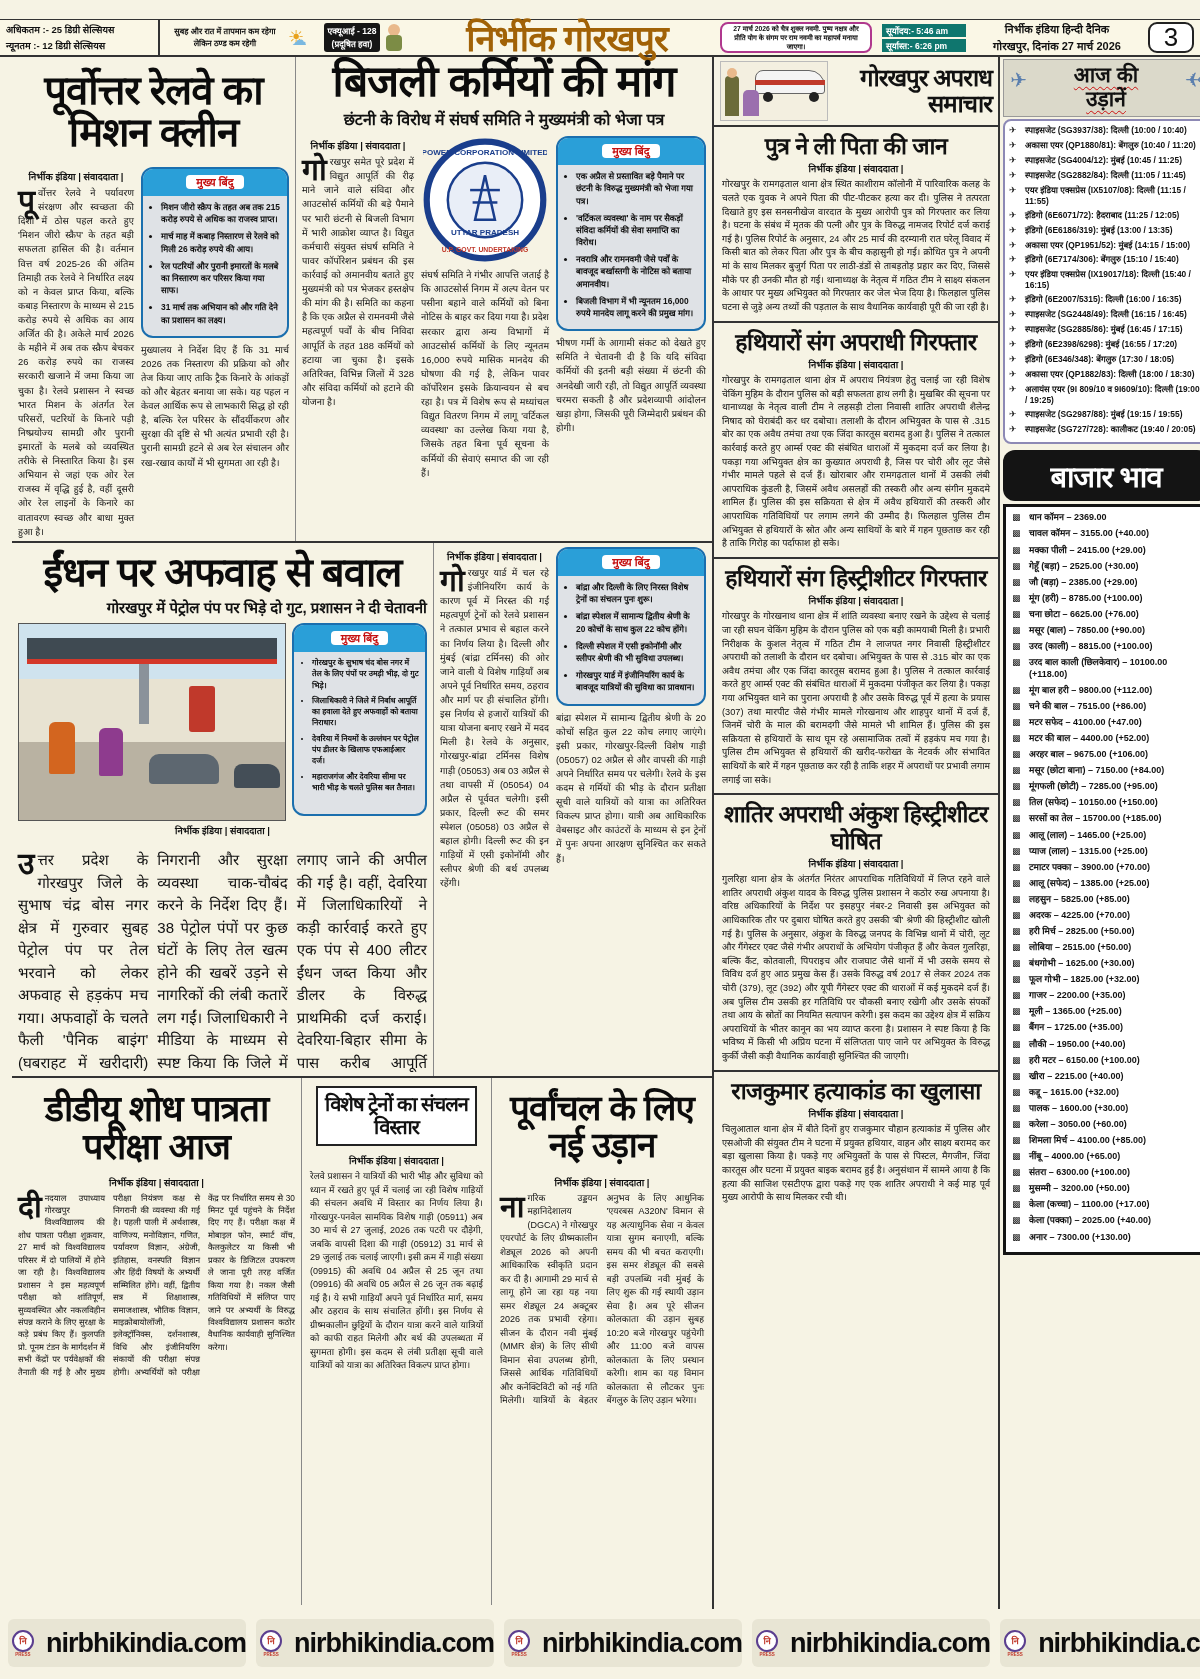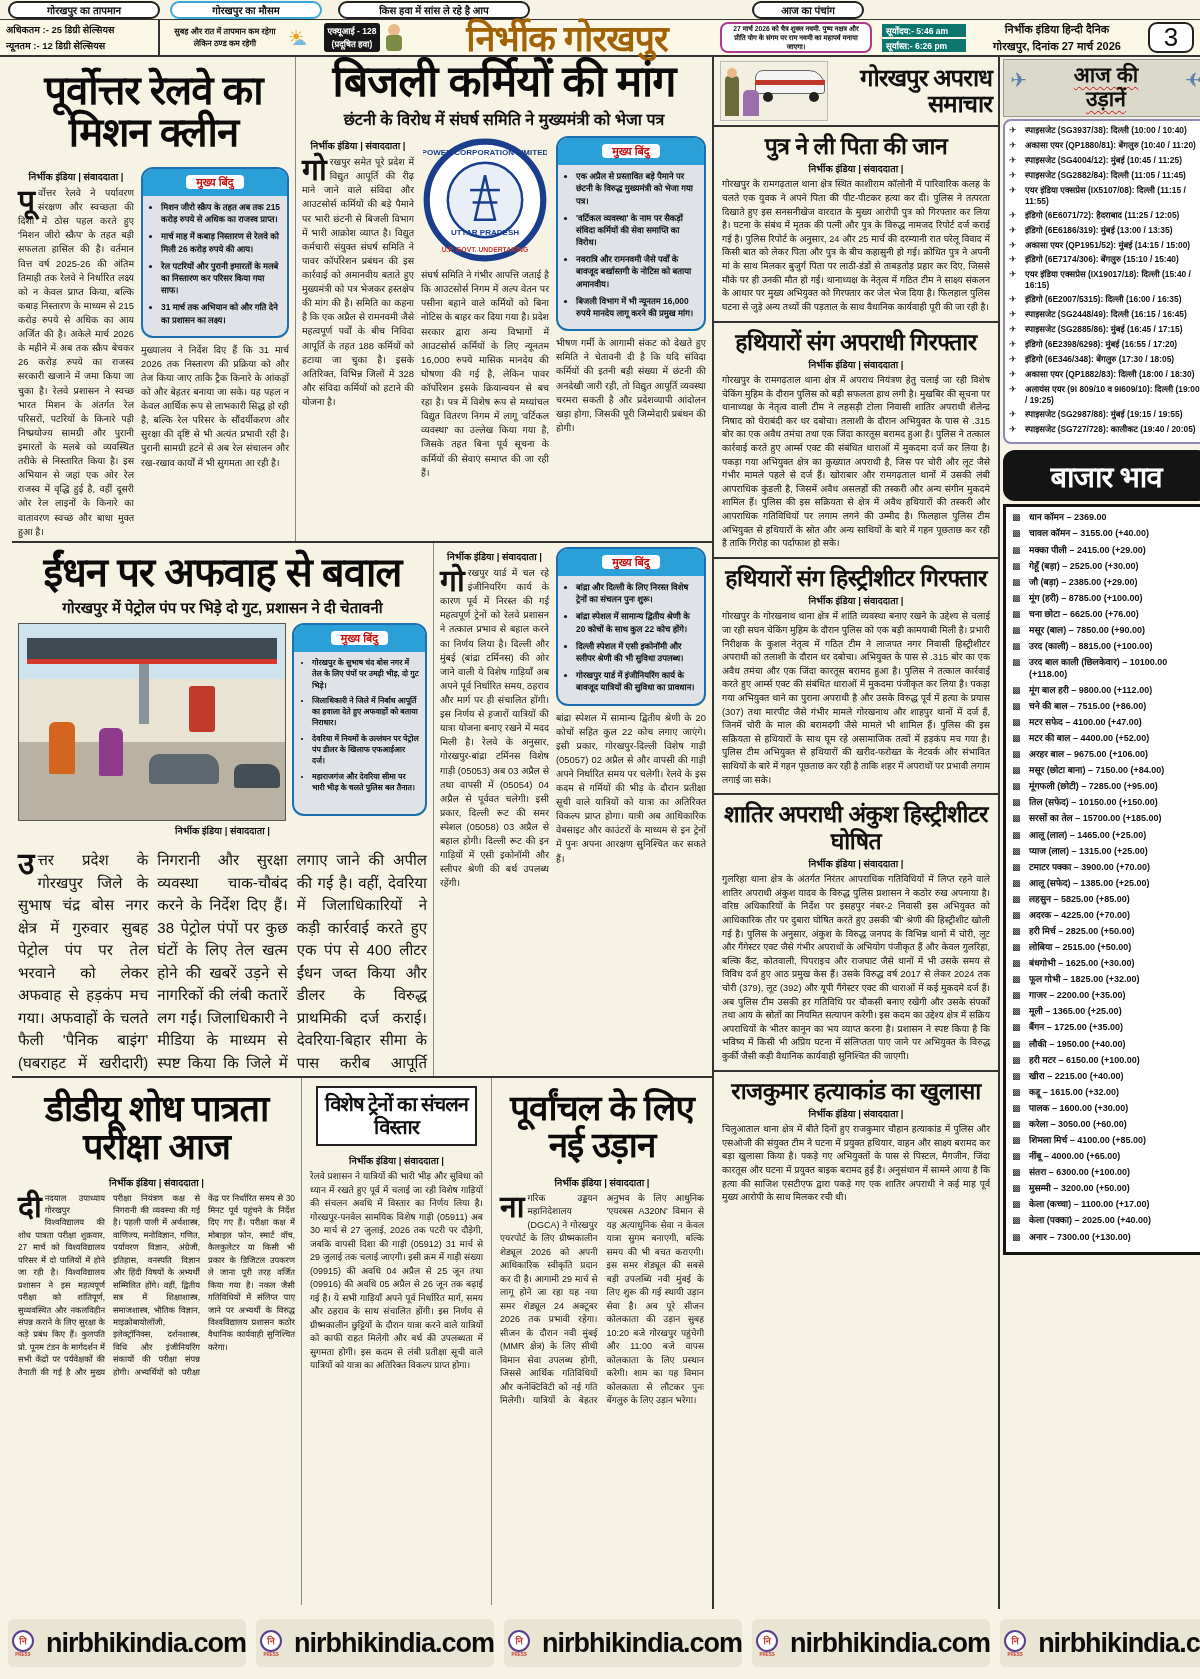--- a/index.html
+++ b/index.html
@@ -63,21 +63,21 @@
 
   .art-bijli { flex:1; padding:2px 6px; }
   .art-bijli .hl { font-size:43px; }
   .subhead { text-align:center; font-weight:bold; font-size:16px; margin:4px 0 6px; }
   .b-grid { display:flex; gap:7px; }
   .b-grid .c1 { flex:1; } .b-grid .c2 { width:128px; } .b-grid .c3 { width:150px; }
   .pcl-logo { width:124px; height:124px; margin:2px auto 6px; display:block; }
 
   .art-idhan { width:422px; border-right:1px solid #888; padding:4px 6px; }
   .art-idhan .hl { font-size:40px; margin:4px 0; }
-  .art-idhan .subhead { font-size:15px; }
+  .art-idhan .subhead { font-size:15px;text-align:right; }
   .i-top { display:flex; gap:6px; margin-top:4px; }
   .photo { width:268px; height:198px; border:1px solid #555; position:relative; overflow:hidden;
            background:linear-gradient(#cfe3ee 0 28%, #e8e3d2 28% 60%, #b9b2a2 60% 100%); }
   .photo .canopy { position:absolute; top:14px; left:8px; right:8px; height:26px; background:#3f4a52; border-bottom:5px solid #d3382a; }
   .photo .pillar { position:absolute; top:40px; left:120px; width:10px; height:60px; background:#8a929a; }
   .photo .pump { position:absolute; top:62px; left:170px; width:26px; height:46px; background:#c0392b; border-radius:3px; }
   .photo .p1 { position:absolute; top:98px; left:30px; width:26px; height:52px; background:#d3651f; border-radius:6px 6px 2px 2px; }
   .photo .p2 { position:absolute; top:104px; left:80px; width:24px; height:48px; background:#8e3b8e; border-radius:6px 6px 2px 2px; }
   .photo .s1 { position:absolute; top:130px; left:130px; width:70px; height:30px; background:#5d6770; border-radius:10px 14px 4px 4px; }
   .photo .s2 { position:absolute; top:140px; left:215px; width:46px; height:24px; background:#444e57; border-radius:8px 12px 3px 3px; }
@@ -135,26 +135,20 @@
   .f-logo .cir { width:22px; height:22px; margin:0 auto; border-radius:50%; border:2px solid #5b3e8f; background:#fff; font-size:9px; font-weight:bold; color:#c0392b; line-height:19px; }
   .f-logo .cap { font-size:4.5px; font-weight:bold; color:#c0392b; }
   .f-site { font-size:27px; font-weight:bold; letter-spacing:-1px; color:#0d0d0d; }
 </style>
 </head>
 <body>
 
 <div class="page">
 
   <header class="hdr">
-    <div class="tabs">
-      <div class="tab" style="left:8px;width:152px;">गोरखपुर का तापमान</div>
-      <div class="tab blue" style="left:170px;width:152px;">गोरखपुर का मौसम</div>
-      <div class="tab" style="left:338px;width:192px;">किस हवा में सांस ले रहे है आप</div>
-      <div class="tab" style="left:752px;width:112px;">आज का पंचांग</div>
-    </div>
     <div class="banner">
       <div class="seg temp-box">
         <div>अधिकतम :- 25 डिग्री सेल्सियस</div>
         <div>न्यूनतम :- 12 डिग्री सेल्सियस</div>
       </div>
       <div class="seg wx">
         <span>सुबह और रात में तापमान कम रहेगा लेकिन ठण्ड कम रहेगी</span>
         <span class="wx-ic"><span>☀</span><span class="cl">☁</span></span>
       </div>
       <div class="seg aqi">

